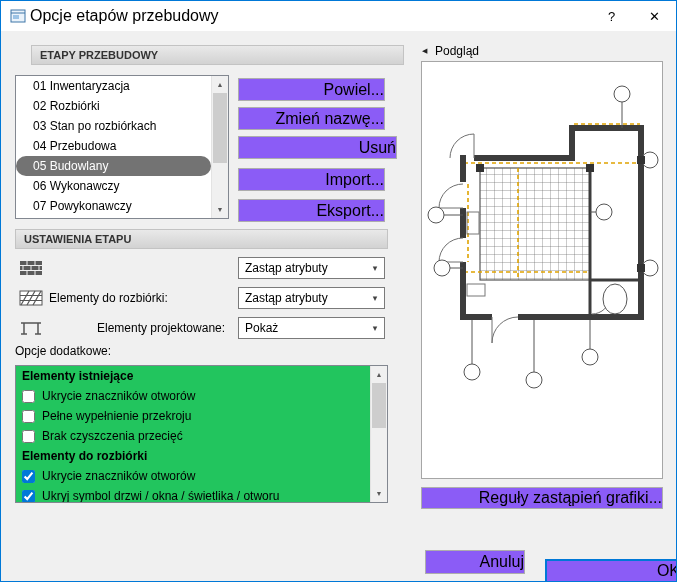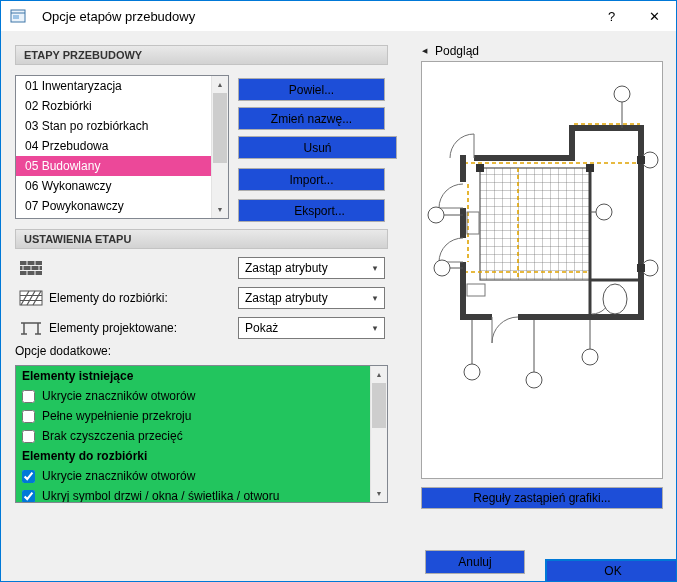--- a/index.html
+++ b/index.html
@@ -5,43 +5,43 @@
   * { margin:0; padding:0; box-sizing:border-box; }
   html,body { background:#5a5a5a; }
   body { font-family:"Liberation Sans", sans-serif; }
 
   .window { position:relative; width:677px; height:582px; background:#f0f0f0;
             border:1px solid #0078d7; font-size:12px; color:#000; overflow:hidden; }
 
   .titlebar { position:absolute; left:0; top:0; width:100%; height:30px; background:#fff;
               display:flex; align-items:center; }
   .app-icon { margin-left:9px; width:16px; height:16px; flex:0 0 auto; }
-  .title-text { margin-left:16px; font-size:13px; }
+  .title-text { margin-left:4px; font-size:16px; }
   .tb-spacer { flex:1; }
   .tb-btn { width:43px; height:30px; display:flex; align-items:center; justify-content:center;
             font-size:13px; color:#000; }
 
   .section-hdr { position:absolute; left:14px; width:373px; height:20px;
                  background:linear-gradient(#e9e9e9,#d2d2d2); border:1px solid #c3c3c3;
                  font-weight:bold; font-size:11px; color:#333; line-height:18px; padding-left:8px; }
 
   .listbox { position:absolute; background:#fff; border:1px solid #828790; }
   .list-items { position:absolute; left:0; top:0; right:17px; bottom:0; overflow:hidden; }
-  .list-item { height:20px; line-height:20px; padding-left:9px; white-space:nowrap; }
-  .list-item.selected { background:#ec4899; color:#fff; }
+  .list-item { height:20px; line-height:20px; padding-left:17px; white-space:nowrap; }
+  .list-item.selected { background:#737373; color:#fff;border-radius:10px; }
 
   .scrollbar { position:absolute; right:0; top:0; bottom:0; width:17px; background:#f0f0f0;
                border-left:1px solid #e3e3e3; }
   .sb-btn { position:absolute; left:0; width:16px; height:17px; color:#5a5a5a; font-size:7px;
             display:flex; align-items:center; justify-content:center; }
   .sb-btn.up { top:0; } .sb-btn.down { bottom:0; }
   .sb-thumb { position:absolute; left:1px; width:14px; background:#cdcdcd; }
 
-  .btn { position:absolute; background:#1d4ed8; border:1px solid #adadad; font-size:12px;
-         font-family:inherit; color:#000; text-align:center; }
+  .btn { position:absolute; background:#8b5cf6; border:1px solid #adadad; font-size:16px;
+         font-family:inherit; color:#000; text-align:right; }
   .btn.default { border:1px solid #0078d7; box-shadow:0 0 0 1px #0078d7 inset; }
 
   .combo { position:absolute; width:147px; height:22px; background:#fff; border:1px solid #7a7a7a;
            display:flex; align-items:center; }
   .combo-text { flex:1; padding-left:6px; white-space:nowrap; overflow:hidden; }
   .combo-arrow { width:18px; text-align:center; font-size:9px; color:#444; }
 
   .row-icon { position:absolute; left:18px; }
   .row-label { position:absolute; left:48px; line-height:22px; white-space:nowrap; }
   .plain-label { position:absolute; white-space:nowrap; }
@@ -69,21 +69,21 @@
       <rect x="1" y="2" width="14" height="12" fill="#eaf3fb" stroke="#3f76a8"></rect>
       <path d="M1 5 H15" stroke="#3f76a8"></path>
       <rect x="3" y="7" width="6" height="4" fill="#9cc3e5"></rect>
     </svg>
     <span class="title-text">Opcje etapów przebudowy</span>
     <span class="tb-spacer"></span>
     <div class="tb-btn">?</div>
     <div class="tb-btn">✕</div>
   </div>
 
-  <div class="section-hdr" style="top:44px;">ETAPY PRZEBUDOWY</div>
+  <div class="section-hdr" style="top:44px;margin-left:16px;">ETAPY PRZEBUDOWY</div>
 
   <div class="listbox" style="left:14px; top:74px; width:214px; height:144px;">
     <div class="list-items">
       <div class="list-item">01 Inwentaryzacja</div>
       <div class="list-item">02 Rozbiórki</div>
       <div class="list-item">03 Stan po rozbiórkach</div>
       <div class="list-item">04 Przebudowa</div>
       <div class="list-item selected">05 Budowlany</div>
       <div class="list-item">06 Wykonawczy</div>
       <div class="list-item">07 Powykonawczy</div>
@@ -134,21 +134,21 @@
     <span class="combo-arrow">▾</span>
   </div>
 
   <svg class="row-icon" style="top:318px;" width="24" height="18" viewBox="0 0 24 18">
     <g stroke="#555" stroke-width="1.5" fill="none">
       <path d="M2 4 H22"></path>
         <path d="M5 4 V15 M19 4 V15"></path>
         <path d="M2 15 H8 M16 15 H22"></path>
     </g>
   </svg>
-  <span class="row-label" style="top:316px;">Elementy projektowane:</span>
+  <span class="row-label" style="top:316px;margin-left:48px;">Elementy projektowane:</span>
   <div class="combo" style="left:237px; top:316px;">
     <span class="combo-text">Pokaż</span>
     <span class="combo-arrow">▾</span>
   </div>
 
   <span class="plain-label" style="left:14px; top:343px;">Opcje dodatkowe:</span>
 
   <div class="optbox">
     <div class="opt-content">
       <div class="opt-group">Elementy istniejące</div>

